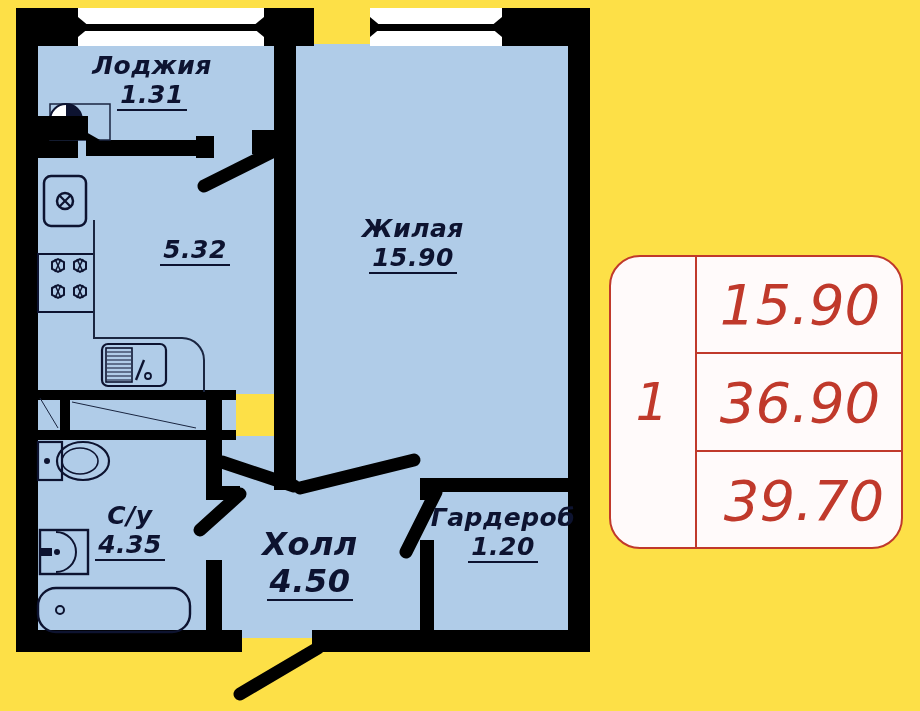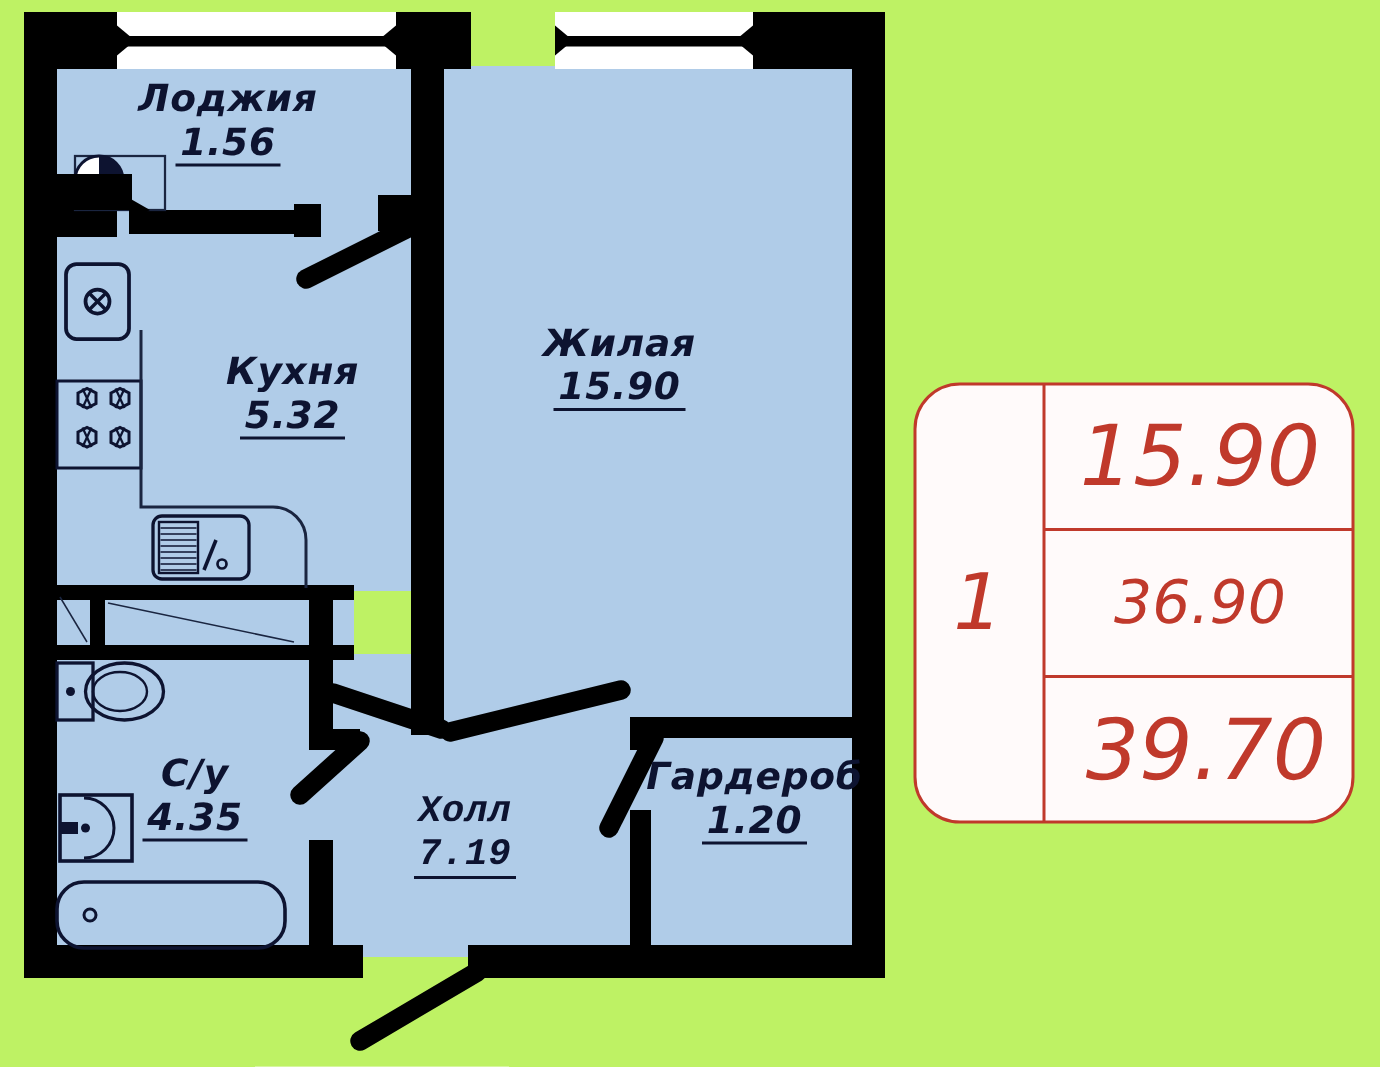--- a/index.html
+++ b/index.html
@@ -11,21 +11,21 @@
     width: 920px;
     height: 711px;
     font-family: "DejaVu Sans", sans-serif;
     overflow: hidden;
     position: relative;
   }
   #root {
     position: relative;
     width: 920px;
     height: 711px;
-    background: #bef264;
+    background: #fde047;
   }
   .plan-svg {
     position: absolute;
     left: 0;
     top: 0;
     width: 920px;
     height: 711px;
   }
   .room-label {
     position: absolute;
@@ -45,21 +45,21 @@
     display: inline-block;
     border-bottom: 2.5px solid #0d1330;
     padding: 0 3px 1px 3px;
     margin-top: 2px;
   }
   
   #lbl-loggia  { left: 52px;  top: 52px;  width: 200px; font-size: 25px; }
   #lbl-kitchen { left: 95px;  top: 234px; width: 200px; font-size: 25px; }
   #lbl-living  { left: 298px; top: 215px; width: 230px; font-size: 25px; }
   #lbl-bath    { left: 55px;  top: 502px; width: 150px; font-size: 25px; }
-  #lbl-hall    { left: 225px; top: 527px; width: 170px; font-size: 25px; font-family: Liberation Mono, monospace; }
+  #lbl-hall    { left: 225px; top: 527px; width: 170px; font-size: 32px; }
   #lbl-wardrobe{ left: 418px; top: 504px; width: 170px; font-size: 25px; }
 
   
   #summary {
     position: absolute;
     left: 608px;
     top: 254px;
     width: 296px;
     height: 296px;
   }
@@ -73,21 +73,21 @@
     white-space: nowrap;
     display: flex;
     align-items: center;
     justify-content: center;
   }
   #sum-rooms {
     left: 0; top: 0; width: 88px; height: 296px;
     font-size: 52px;
   }
   #sum-living { left: 88px; top: 2px;   width: 208px; height: 96px; font-size: 56px; }
-  #sum-total  { left: 88px; top: 100px; width: 208px; height: 96px; font-size: 40px; }
+  #sum-total  { left: 88px; top: 100px; width: 208px; height: 96px; font-size: 56px; }
   #sum-gross  { left: 92px; top: 198px; width: 208px; height: 96px; font-size: 56px; }
 </style>
 </head>
 <body>
 
 <div id="root">
 
   <svg class="plan-svg" viewBox="0 0 920 711">
 
     <g>
@@ -254,41 +254,40 @@
       <g>
         <rect x="38" y="588" width="152" height="44" rx="18" fill="none" stroke="#0d1330" stroke-width="2.4"></rect>
         <circle cx="60" cy="610" r="4" fill="none" stroke="#0d1330" stroke-width="2"></circle>
       </g>
     </g>
 
   </svg>
 
   <div class="room-label" id="lbl-loggia">
     <span class="room-name">Лоджия</span>
-    <span class="room-area">1.56</span>
+    <span class="room-area">1.31</span>
   </div>
 
   <div class="room-label" id="lbl-kitchen">
-    <span class="room-name">Кухня</span>
     <span class="room-area">5.32</span>
   </div>
 
   <div class="room-label" id="lbl-living">
     <span class="room-name">Жилая</span>
     <span class="room-area">15.90</span>
   </div>
 
   <div class="room-label" id="lbl-bath">
     <span class="room-name">С/у</span>
     <span class="room-area">4.35</span>
   </div>
 
   <div class="room-label" id="lbl-hall">
     <span class="room-name">Холл</span>
-    <span class="room-area">7.19</span>
+    <span class="room-area">4.50</span>
   </div>
 
   <div class="room-label" id="lbl-wardrobe">
     <span class="room-name">Гардероб</span>
     <span class="room-area">1.20</span>
   </div>
 
   <div id="summary">
     <svg class="sum-svg" viewBox="0 0 296 296">
       <rect x="2" y="2" width="292" height="292" rx="30" ry="30" fill="#fffafa" stroke="#c0392b" stroke-width="2"></rect>

